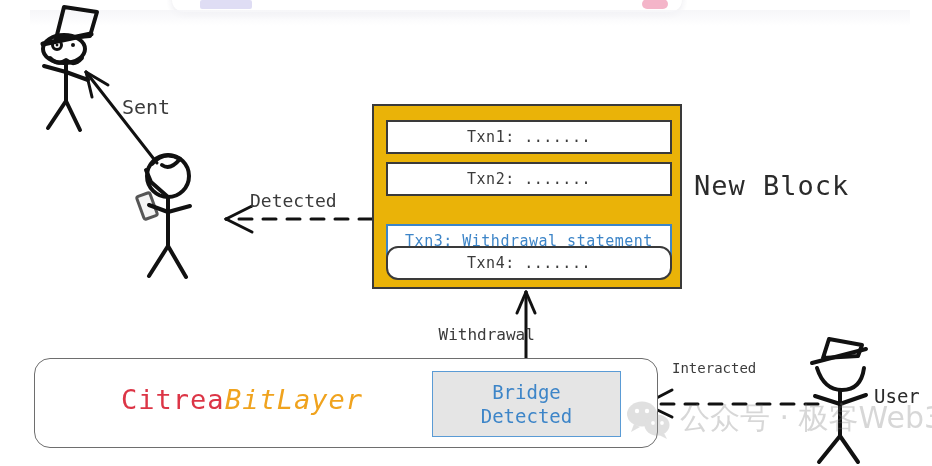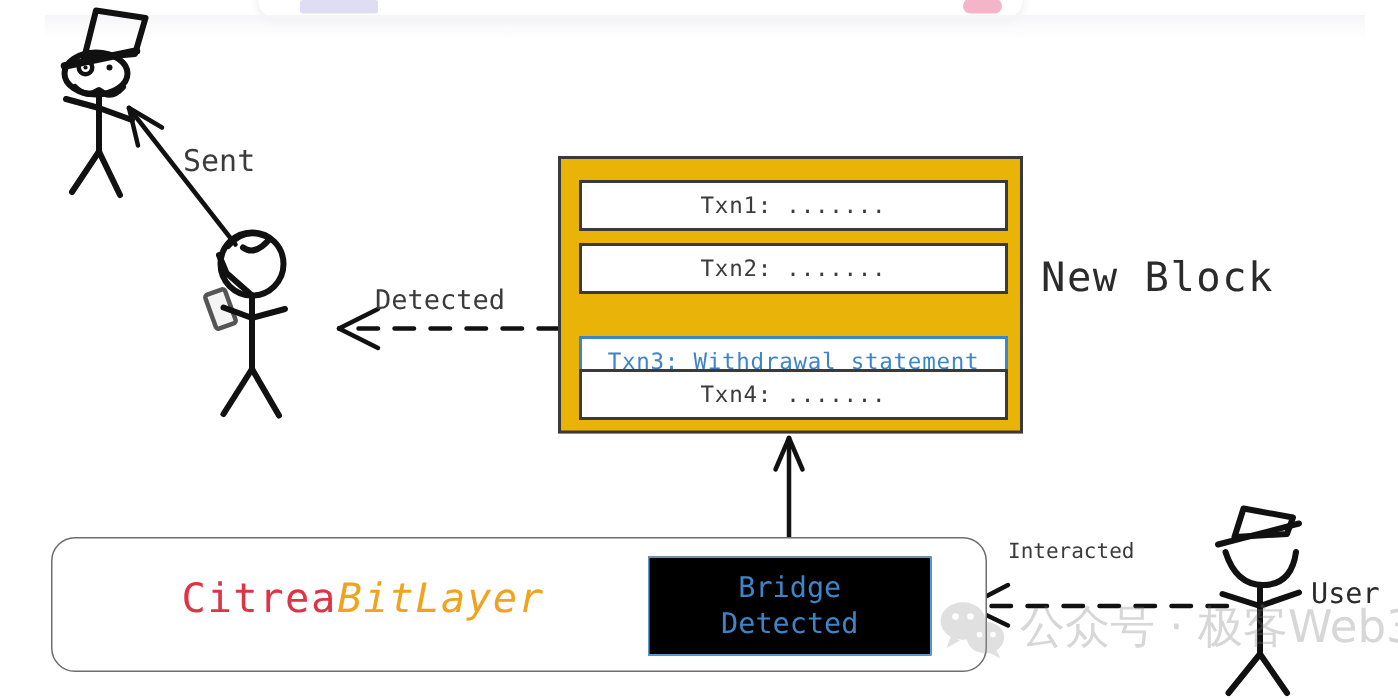--- a/index.html
+++ b/index.html
@@ -82,21 +82,21 @@
     background: #fff;
     display: flex; align-items: center; justify-content: center;
     font-family: "DejaVu Sans Mono", "Liberation Mono", monospace;
     font-size: 15px;
     color: #3b3b3b;
     letter-spacing: .5px;
   }
   #txn-row-0 { top: 14px; }
   #txn-row-1 { top: 56px; }
   #txn-row-2 { top: 98px; border-color: #3d85c8; color: #3d85c8; margin-top: 20px; }
-  #txn-row-3 { top: 140px; }
+  #txn-row-3 { top: 140px; border-radius: 12px; }
 
   
   #layer-box {
     position: absolute;
     left: 34px; top: 358px;
     width: 624px; height: 90px;
     border: 1.6px solid #6e6e6e;
     border-radius: 16px;
     background: #fff;
   }
@@ -112,21 +112,21 @@
     font-family: "DejaVu Sans Mono", "Liberation Mono", monospace;
     font-style: italic;
   }
 
   
   #bridge-contract-box {
     position: absolute;
     left: 432px; top: 371px;
     width: 189px; height: 66px;
     border: 1.8px solid #5a9bd5;
-    background: #000000;
+    background: #e5e5e5;
     display: flex; flex-direction: column;
     align-items: center; justify-content: center;
     color: #3d85c8;
     font-size: 19px; line-height: 1.28;
     font-family: "DejaVu Sans Mono", "Liberation Mono", monospace;
   }
 
   
   #watermark {
     position: absolute;
@@ -247,21 +247,21 @@
 
   <div class="lbl" id="newblock-label">New Block</div>
 
 
   <div class="lbl" id="sent-label">Sent</div>
 
 
   <div class="lbl" id="detected-label">Detected</div>
 
   <div class="lbl" id="withdrawal-label">
-    <br>
+    <span>Withdrawal</span><br>
     <span>Statement</span>
   </div>
 
   <div class="lbl" id="interacted-label">Interacted</div>
 
   <div class="lbl" id="user-label">User</div>
 
   <div id="layer-box"></div>
 
   <div id="citrea-label">Citrea</div>

